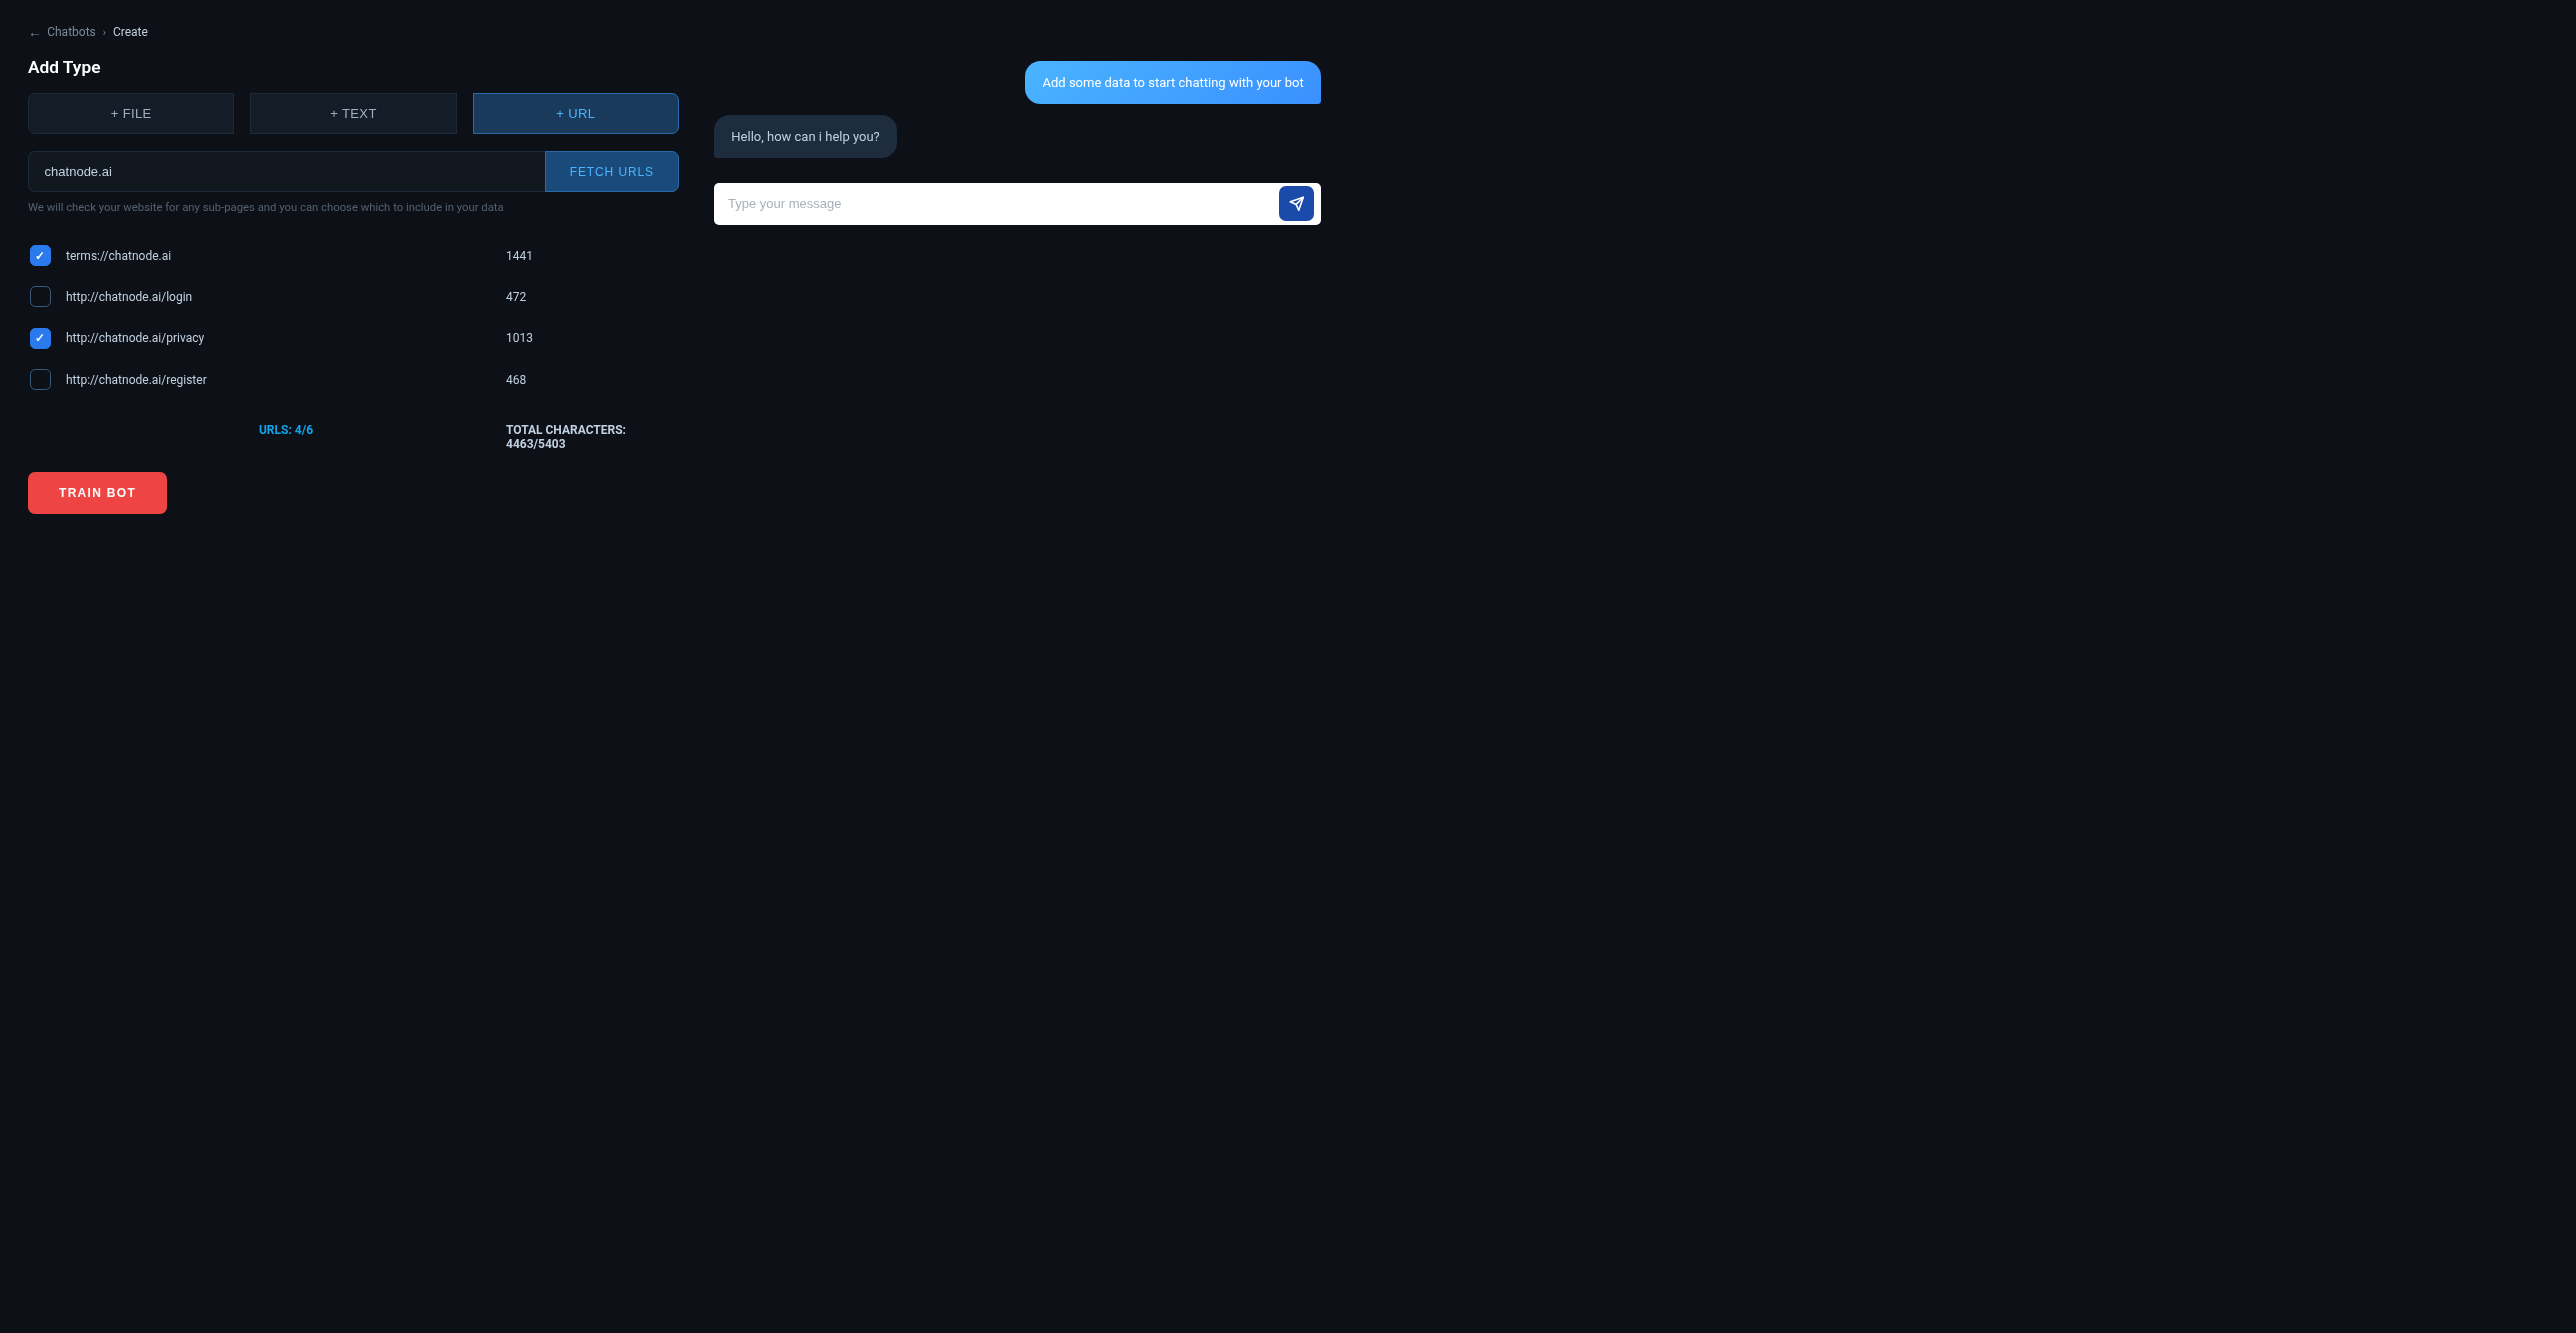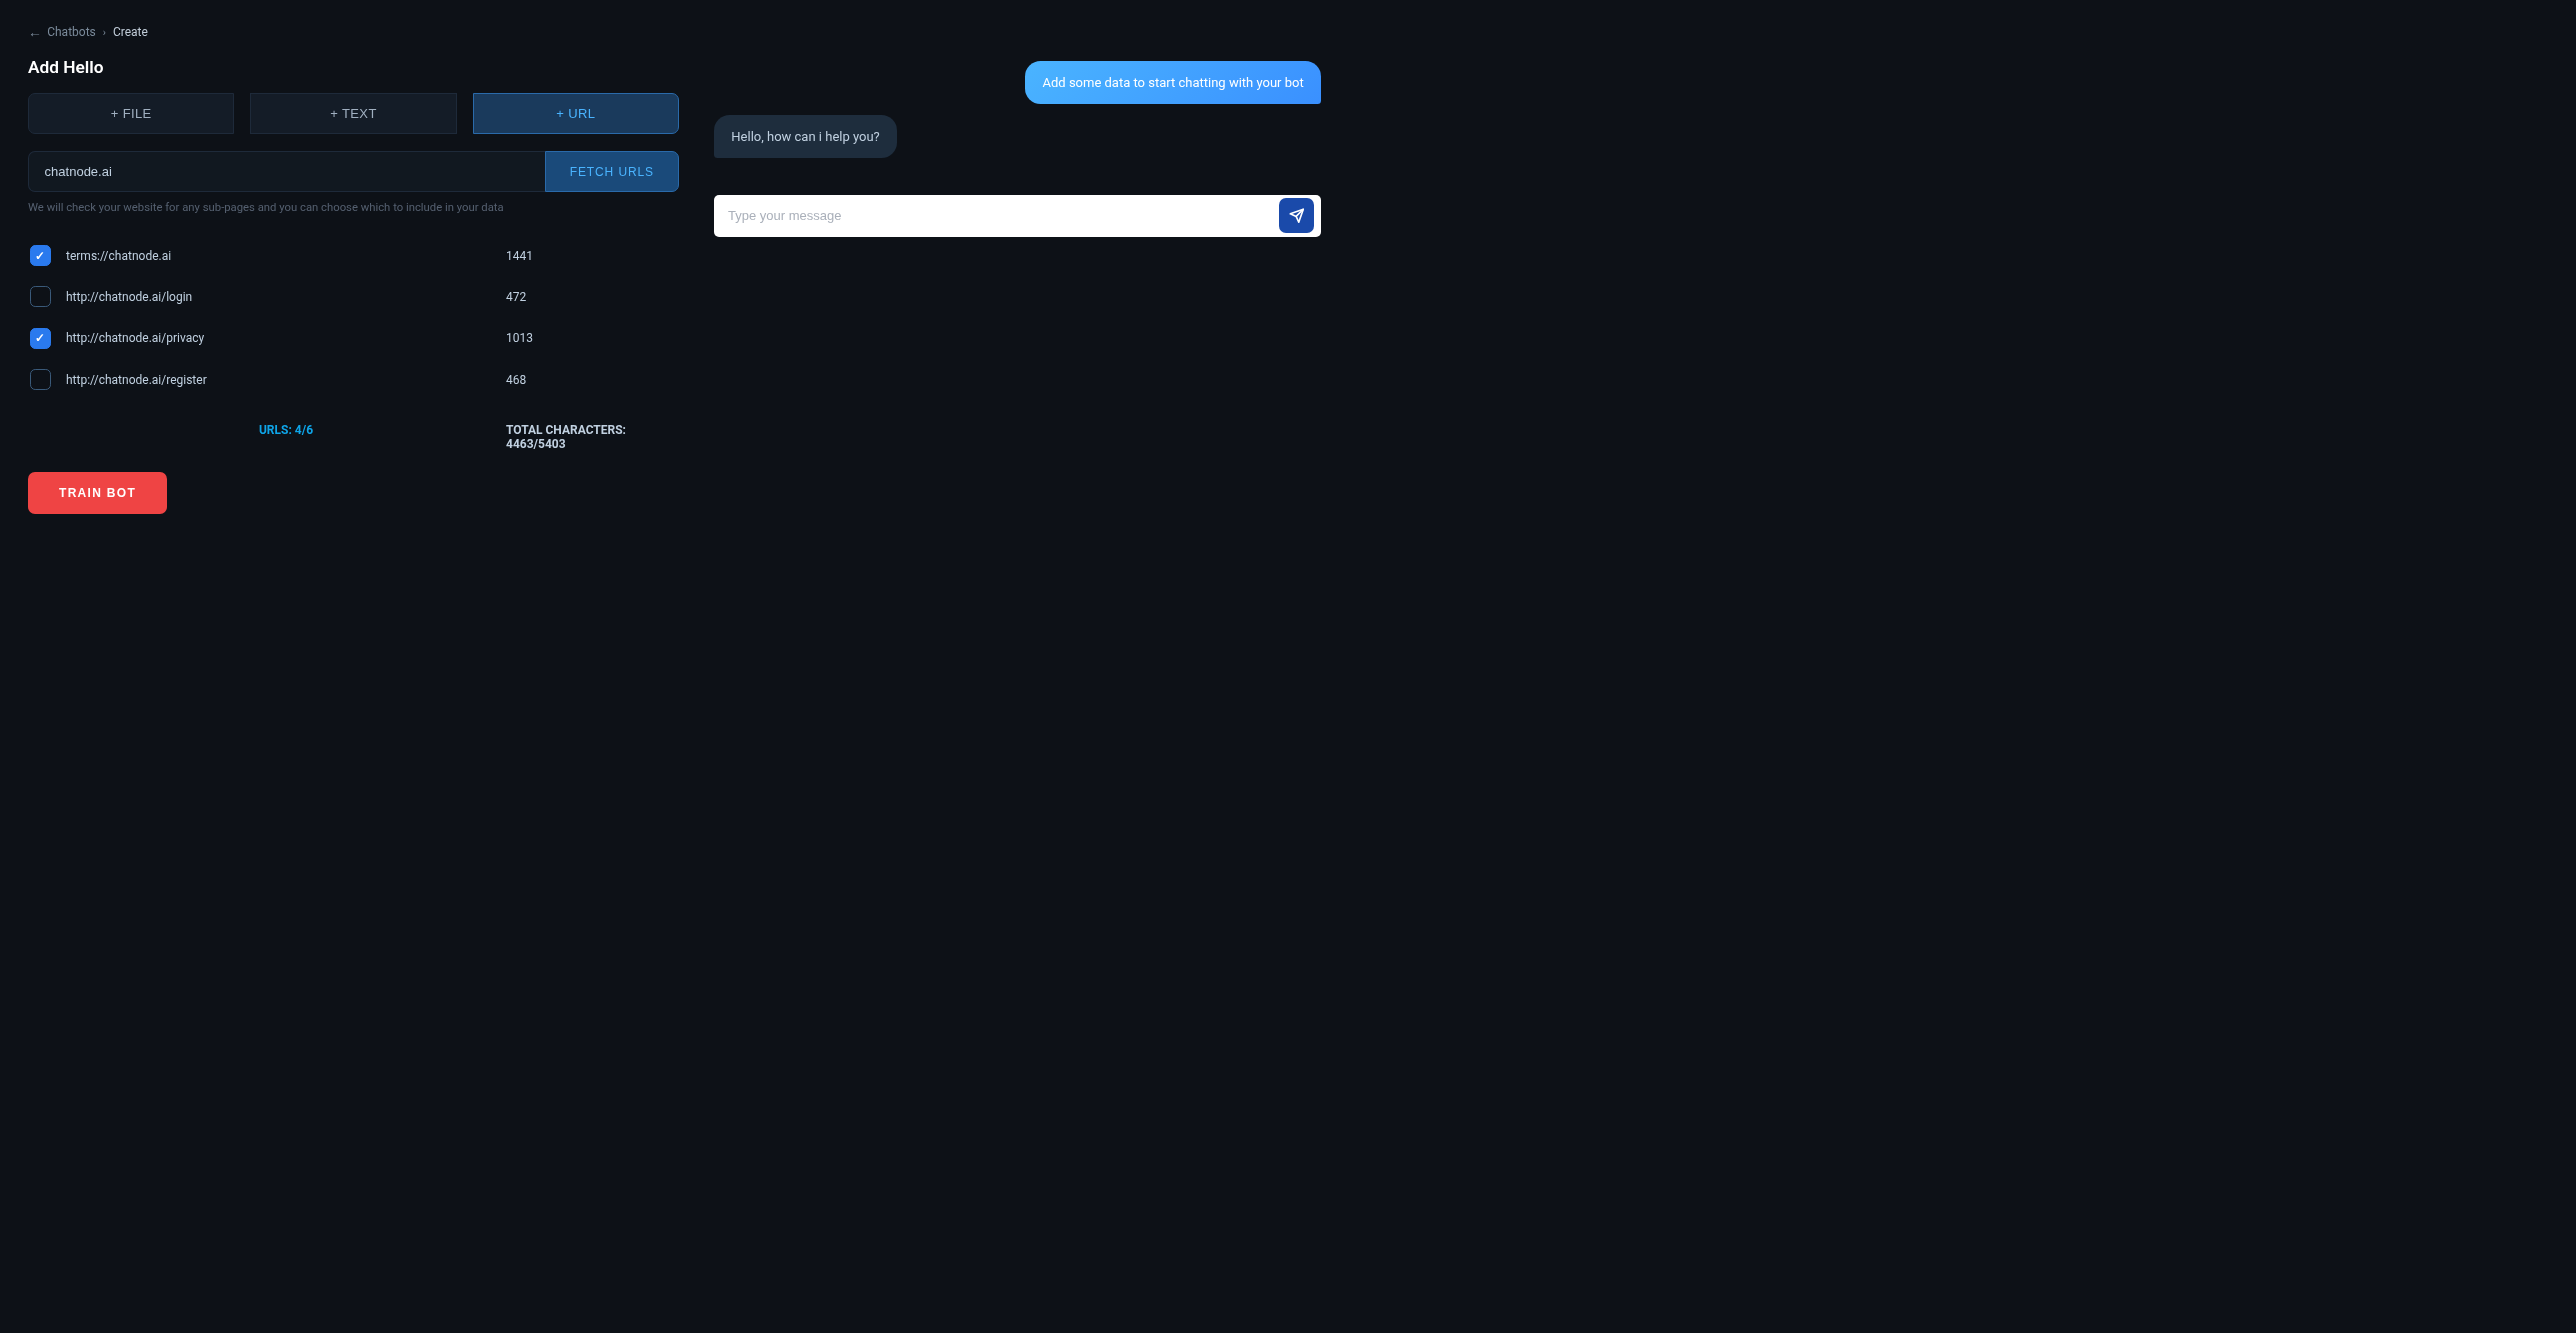--- a/index.html
+++ b/index.html
@@ -283,21 +283,21 @@
       max-width: 70%;
       line-height: 1.5;
     }
 
     .chat-input-row {
       display: flex;
       align-items: center;
       background: #ffffff;
       border-radius: 5px;
       padding: 3.5px 7px 3.5px 14px;
-      margin-top: 26px;
+      margin-top: 14px;
     }
 
     .chat-input {
       flex: 1;
       border: none;
       outline: none;
       background: transparent;
       font-size: 13px;
       color: #333;
       padding: 8.7px 0;
@@ -328,21 +328,21 @@
   <a class="breadcrumb-link">
     <span class="back-arrow">←</span>
     <span>Chatbots</span>
   </a>
   <span class="breadcrumb-arrow">›</span>
   <span class="breadcrumb-current">Create</span>
 </div>
 
 <div class="main-layout">
   <div class="left-panel">
-    <h1 class="page-title">Add Hello</h1>
+    <h1 class="page-title">Add Type</h1>
 
     <div class="tab-row">
       <button class="tab-btn">+ FILE</button>
       <button class="tab-btn">+ TEXT</button>
       <button class="tab-btn active">+ URL</button>
     </div>
 
     <div class="url-input-row">
       <input class="url-input" type="text" value="chatnode.ai" placeholder="Enter a URL" style="">
       <button class="fetch-btn">FETCH URLS</button>

